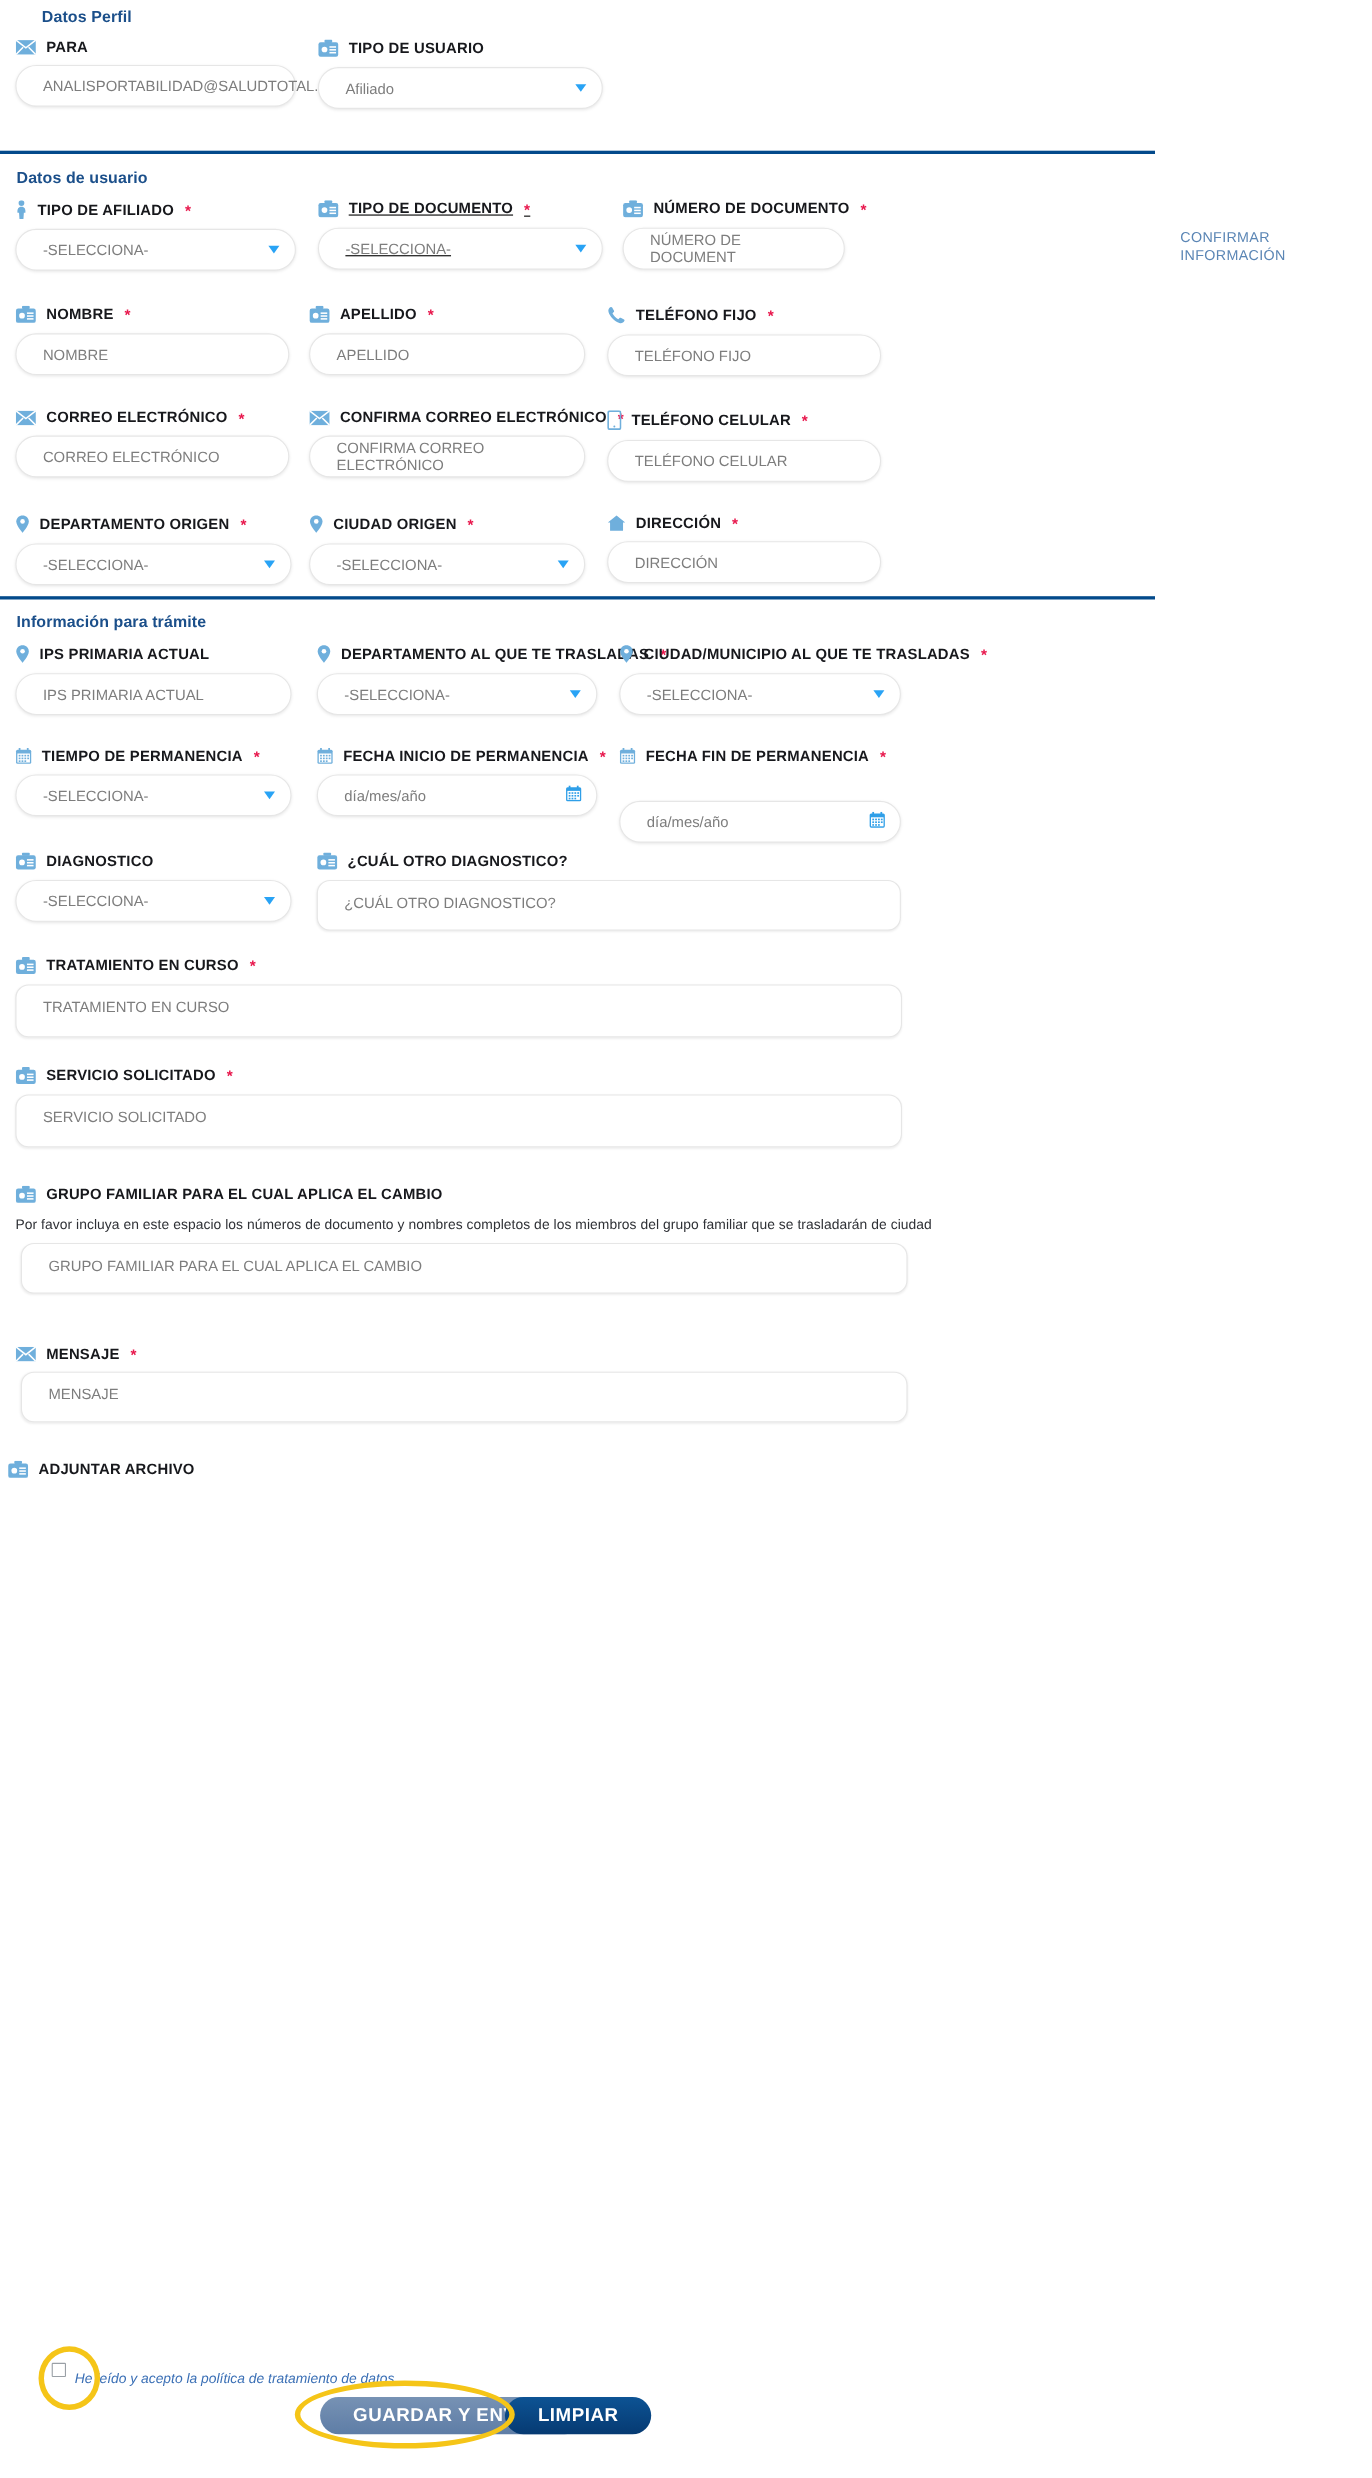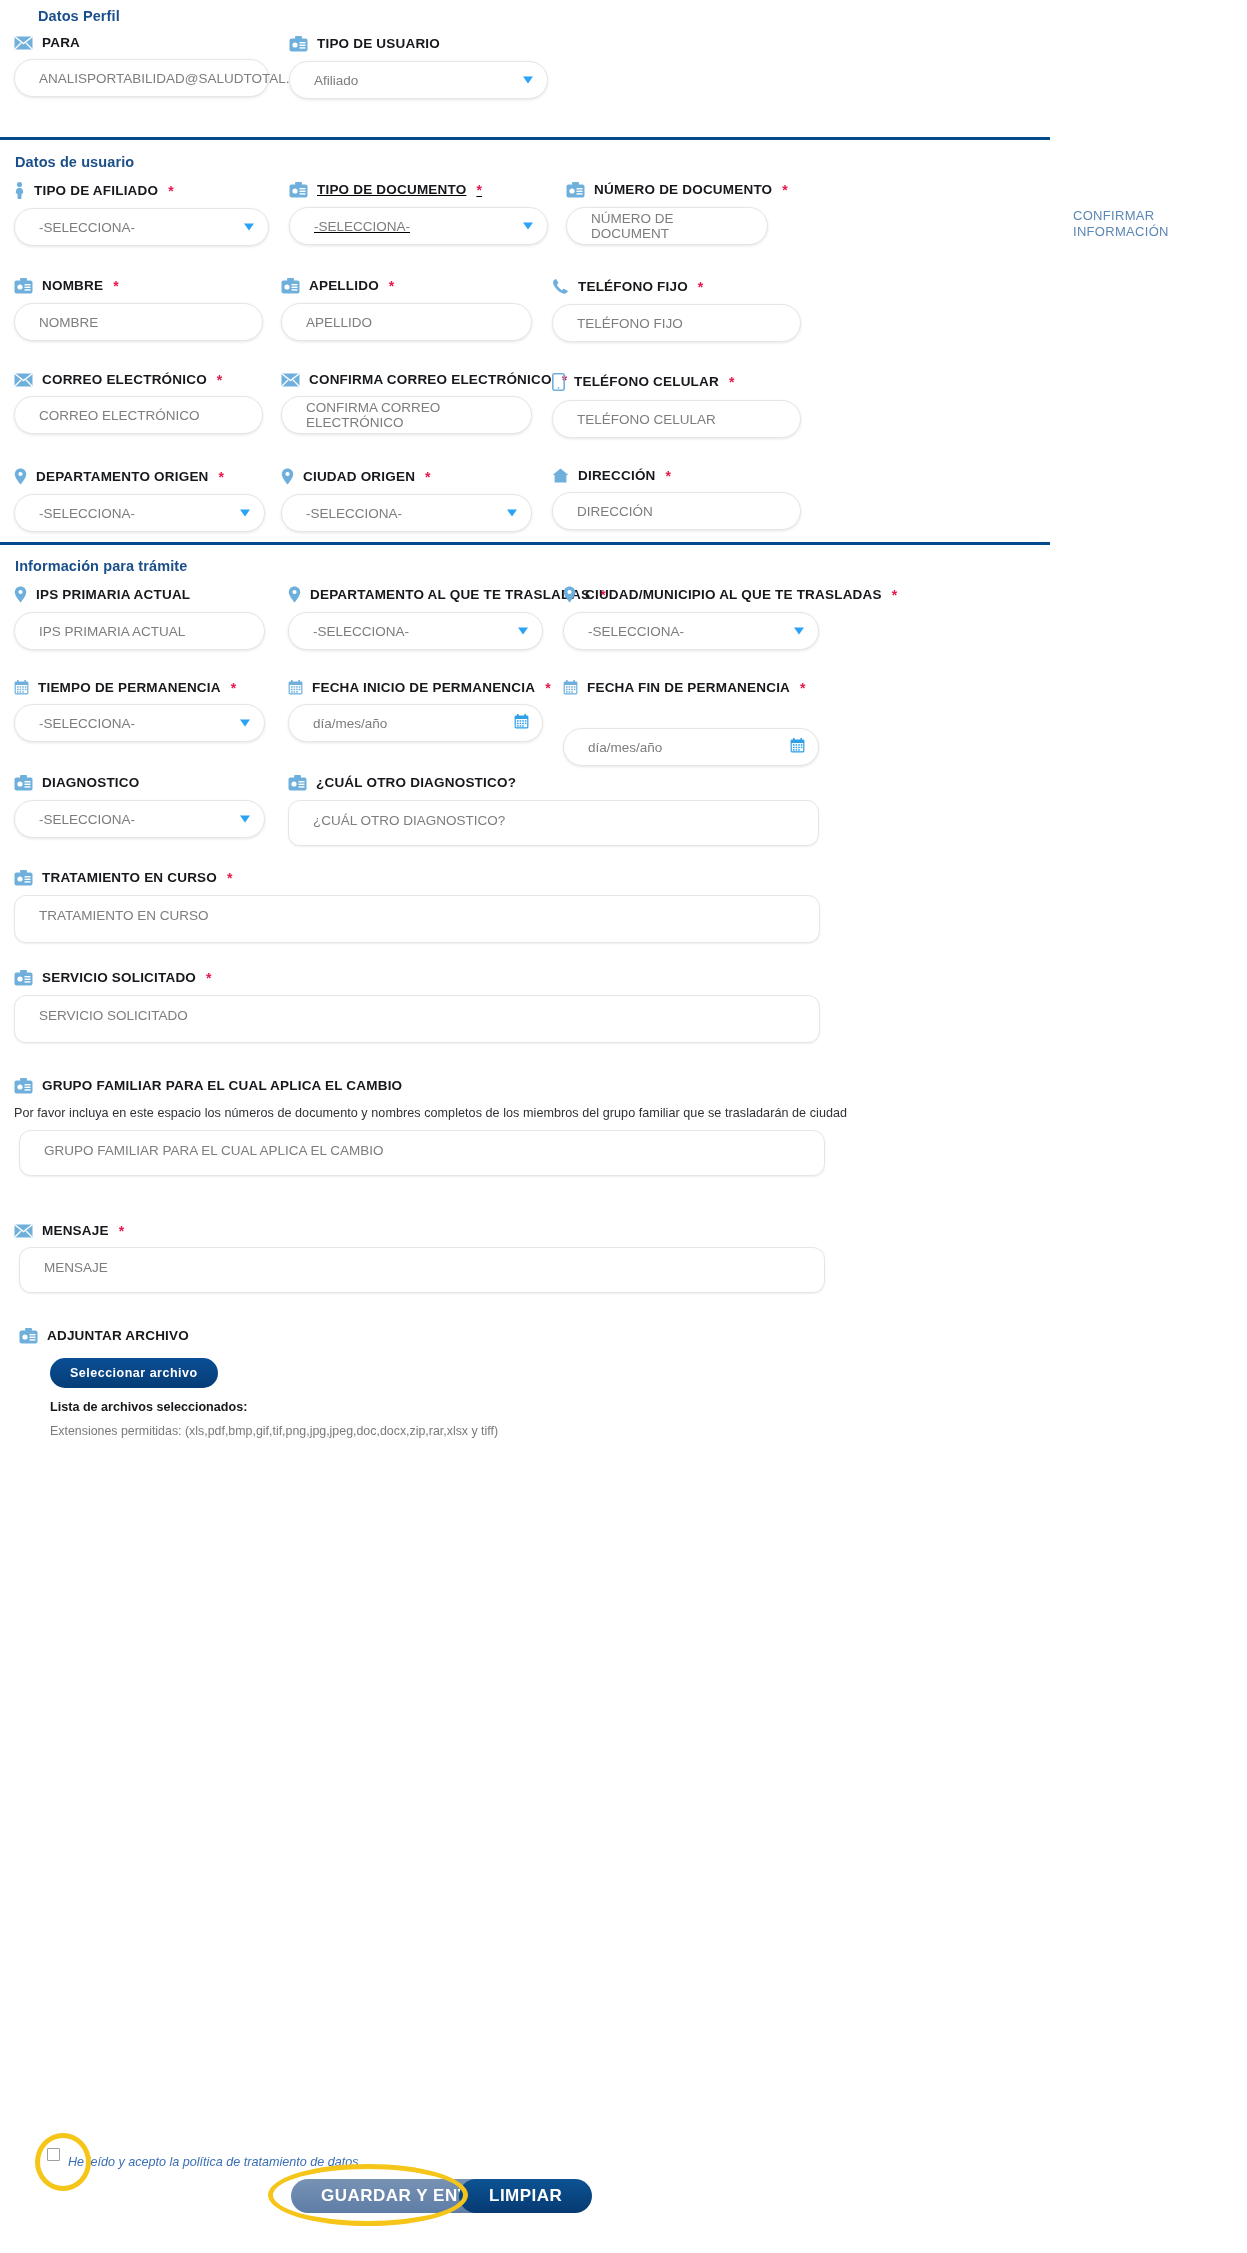--- a/index.html
+++ b/index.html
@@ -707,38 +707,33 @@
           </svg>
       </span>
       <span>MENSAJE</span>
         <span class="req">*</span>
     </div>
     <div class="inp txtarea" style="height:46px; width:806px; margin-left:5px;">
       <span class="val">MENSAJE</span>
     </div>
   </div>
 
-  <div style="position:absolute; left:19px; top:1328px; width:800px;">
+  <div style="position:absolute; left:7px; top:1328px; width:800px;">
     <div class="flabel">
       <span class="ic">
         <svg width="19" height="16" viewBox="0 0 19 16">
             <rect x="6" y="0" width="7" height="3" rx="1" fill="#6fafdc"></rect>
             <rect x="0.5" y="2.5" width="18" height="13" rx="2" fill="#6fafdc"></rect>
             <circle cx="6" cy="9" r="2.6" fill="#ffffff"></circle>
             <rect x="10.5" y="6" width="6" height="1.4" fill="#ffffff"></rect>
             <rect x="10.5" y="8.6" width="6" height="1.4" fill="#ffffff"></rect>
             <rect x="10.5" y="11.2" width="6" height="1.4" fill="#ffffff"></rect>
           </svg>
       </span>
       <span>ADJUNTAR ARCHIVO</span>
-    </div>
-    <div style="margin-left:31px; margin-top:14px;">
-      <button class="btn btn-file">Seleccionar archivo</button>
-      <div class="lista" style="margin-top:12px;">Lista de archivos seleccionados:</div>
-      <div class="ext" style="margin-top:10px;">Extensiones permitidas: (xls,pdf,bmp,gif,tif,png,jpg,jpeg,doc,docx,zip,rar,xlsx y tiff)</div>
     </div>
   </div>
 
   <div class="chk-row" style="position:absolute; left:47px; top:2139px;">
     <span class="chkbox" style="width:13px;height:13px;"></span>
     <span class="policy-lbl">He leído y acepto la política de tratamiento de datos</span>
   </div>
 
   <button class="btn btn-send" style="position:absolute; left:291px; top:2179px;">GUARDAR Y ENVIAR</button>
   <button class="btn btn-clear" style="position:absolute; left:459px; top:2179px;">LIMPIAR</button>

